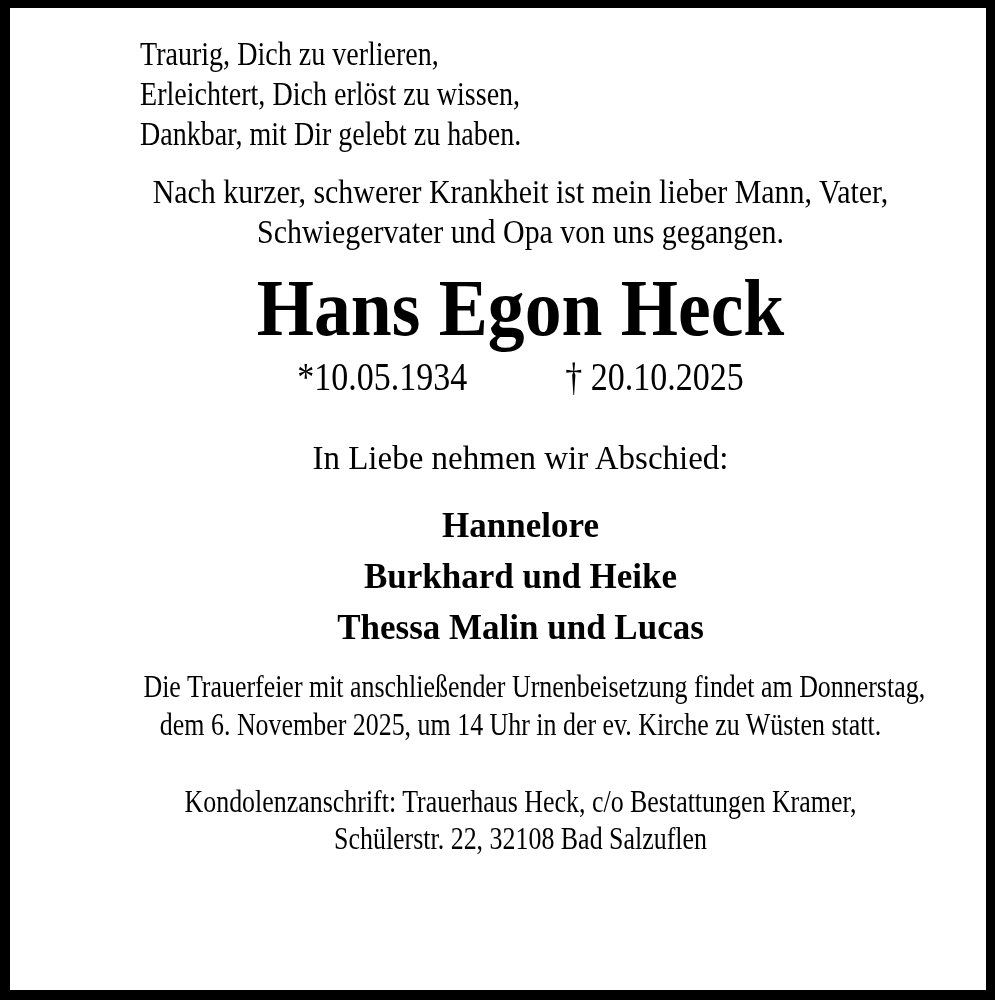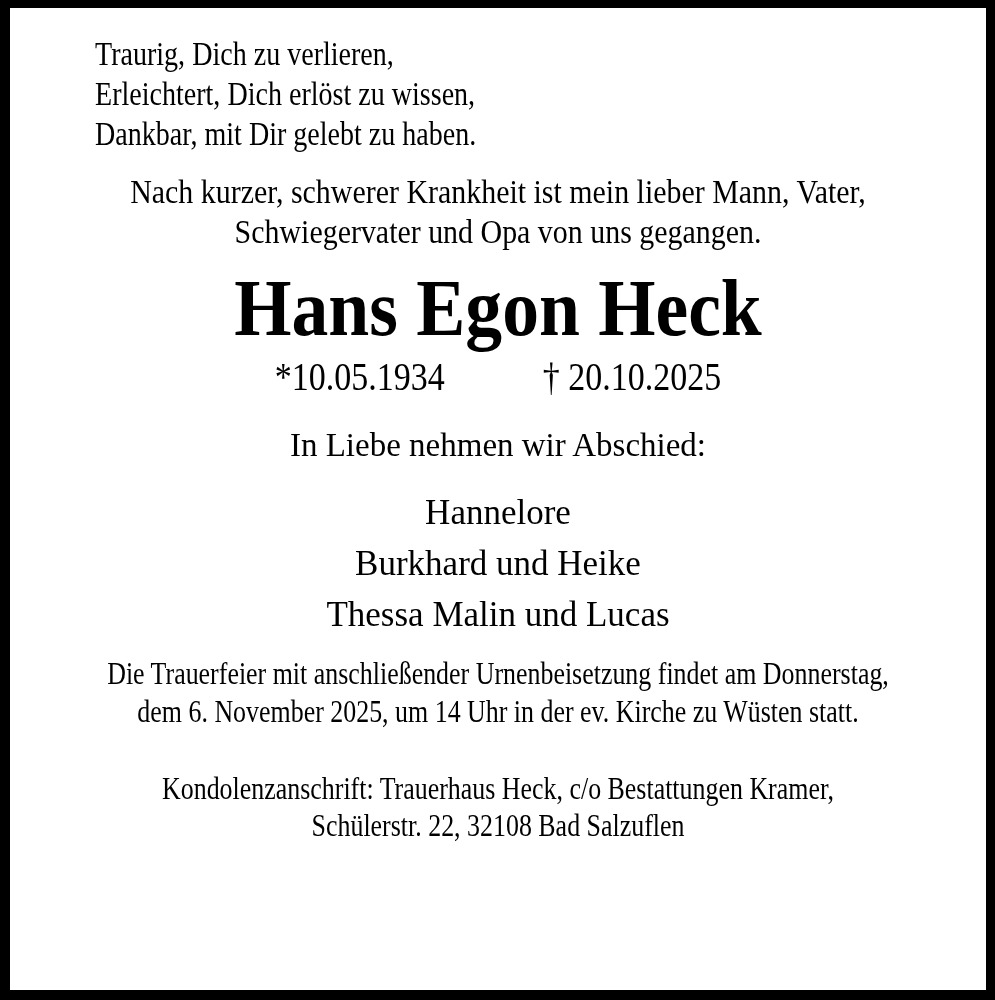--- a/index.html
+++ b/index.html
@@ -11,20 +11,21 @@
     width: 995px;
     height: 1000px;
     box-sizing: border-box;
     border-style: solid;
     border-color: #000;
     border-width: 8px 9px 10px 10px;
     background: #ffffff;
     color: #000000;
     font-family: "Liberation Serif", "DejaVu Serif", serif;
     overflow: hidden;
+    padding-left: 45px;
   }
   
   .poem {
     margin: 26px 0 0 85px;
     font-size: 33px;
     line-height: 40px;
     transform: scaleX(0.85);
     transform-origin: left top;
     white-space: nowrap;
   }
@@ -55,30 +56,30 @@
     display: flex;
     justify-content: center;
     gap: 115px;
     font-size: 40px;
     line-height: 46px;
     transform: scaleX(0.85);
     transform-origin: center top;
     white-space: nowrap;
   }
   .farewell {
-    margin-top: 25px;
+    margin-top: 38px;
     text-align: center;
     font-size: 33px;
     line-height: 40px;
     white-space: nowrap;
   }
   .mourners {
     margin-top: 22px;
     text-align: center;
-    font-weight: normal;
+    font-weight: bold;
     font-size: 35px;
     line-height: 51px;
     white-space: nowrap;
   }
   .service {
     margin-top: 14px;
     text-align: center;
     font-size: 32px;
     line-height: 38px;
     transform: scaleX(0.81);

